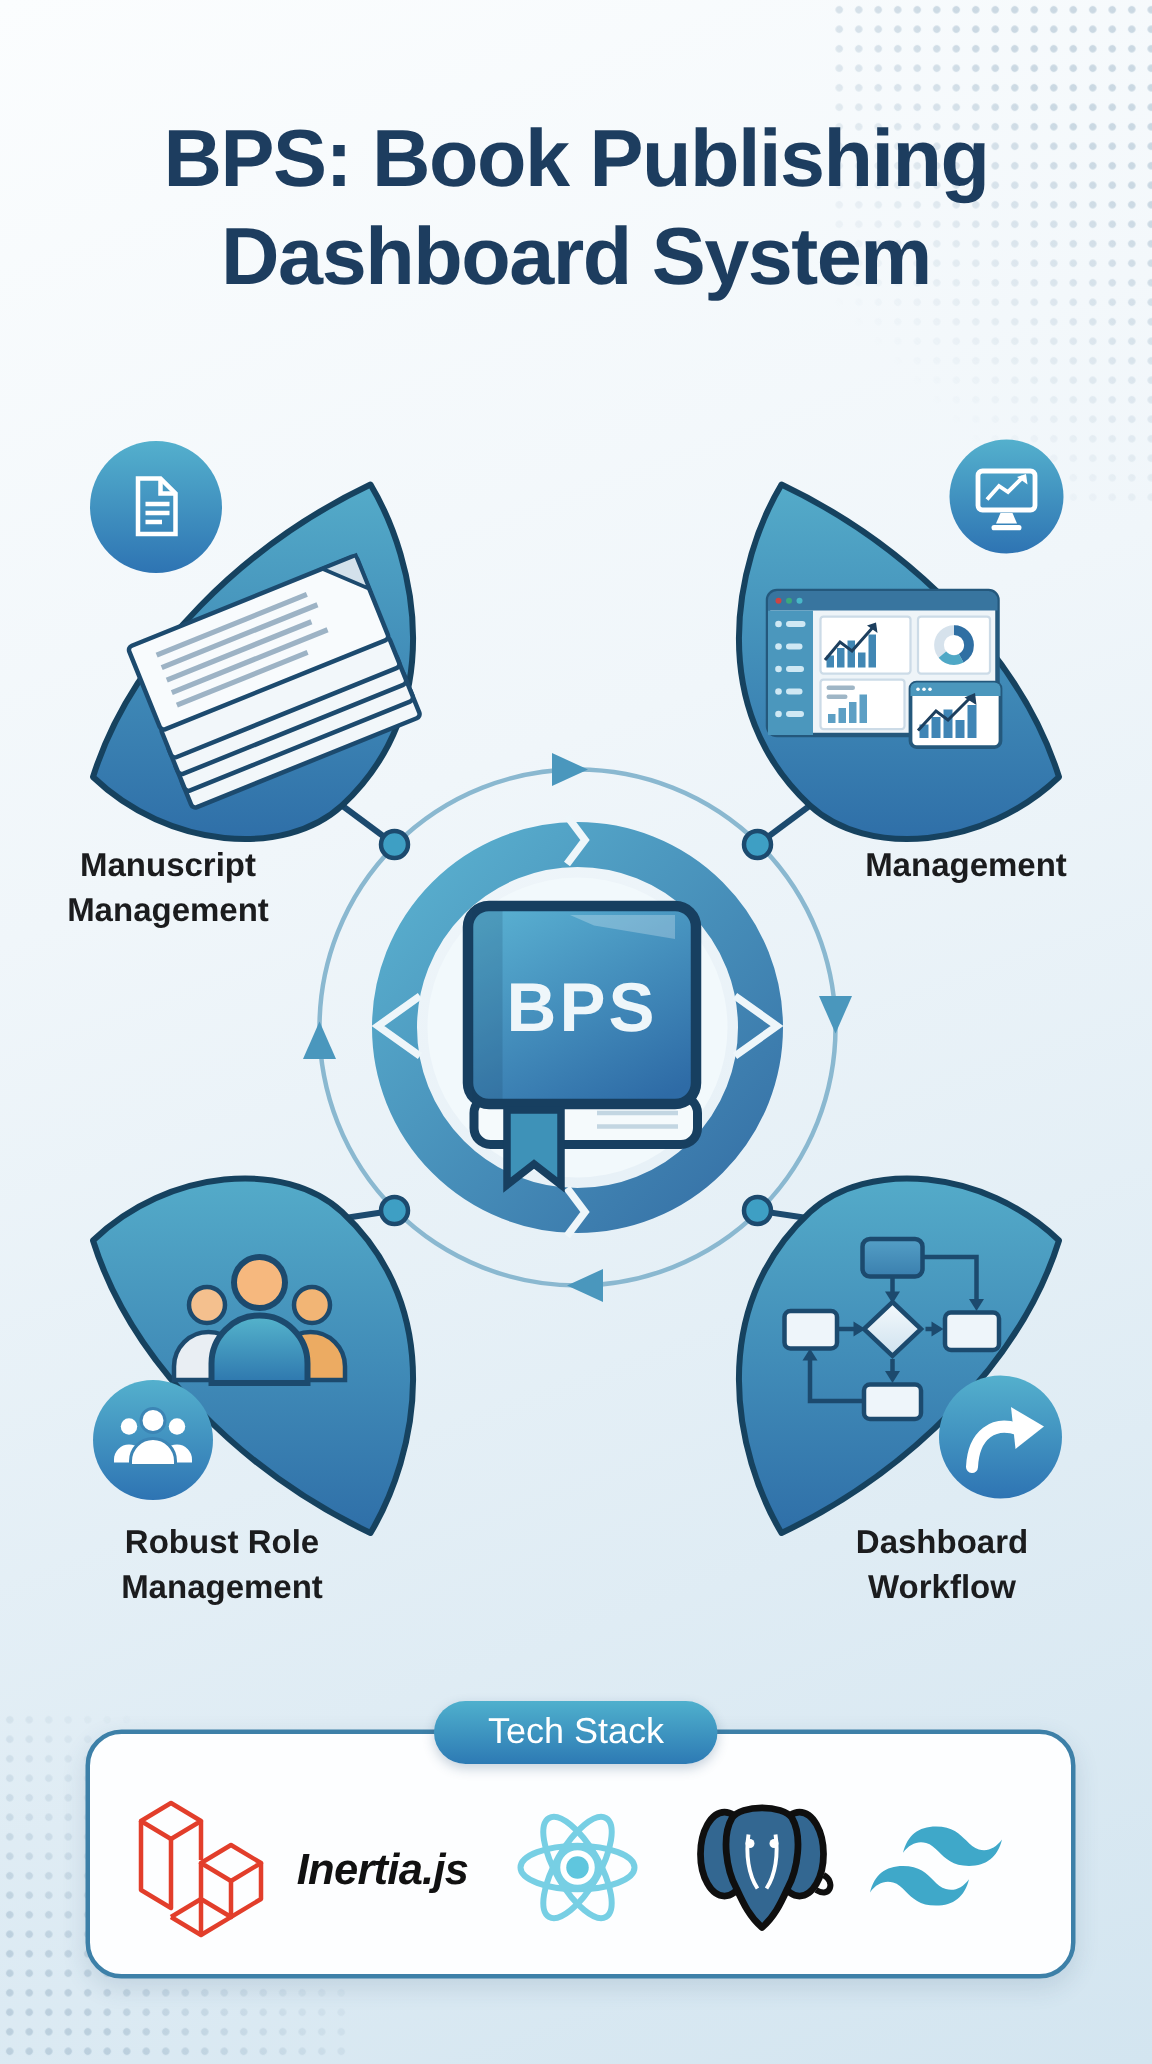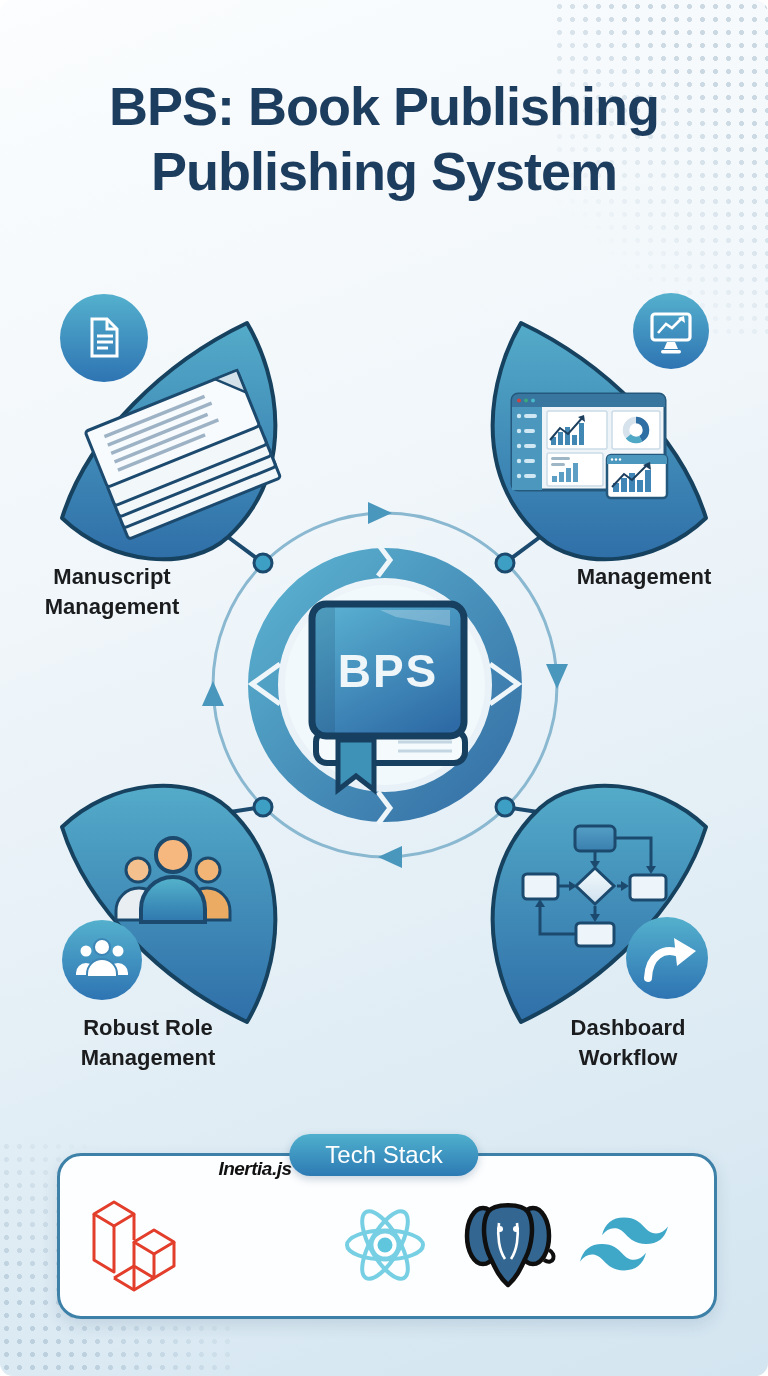--- a/index.html
+++ b/index.html
@@ -1,20 +1,19 @@
 <!DOCTYPE html>
 <html><head>
 <meta charset="utf-8">
 <style>
   html,body{margin:0;padding:0;}
   .page{
     position:relative; width:768px; height:1376px; overflow:hidden;
     background:linear-gradient(160deg,#fbfdfe 0%,#f0f6fa 38%,#d3e5f0 100%);
     font-family:"Liberation Sans",sans-serif;
-    border-radius:13px;
   }
   .dots{
     position:absolute;
     background-image:radial-gradient(rgba(150,176,196,.45) 2.2px, rgba(0,0,0,0) 2.7px);
     background-size:13px 13px;
     pointer-events:none;
   }
   .dots-tr{ right:0; top:0; width:215px; height:340px;
     -webkit-mask-image:linear-gradient(225deg,#000 25%,transparent 75%);
     mask-image:linear-gradient(225deg,#000 25%,transparent 75%);
@@ -44,37 +43,37 @@
   }
   .tech-pill{
     position:absolute; left:50%; top:1134px; transform:translateX(-50%);
     background:linear-gradient(180deg,#4fb0cd,#2d7ab4);
     color:#ffffff; font-size:24px; font-weight:400;
     padding:7px 36px; border-radius:999px;
     box-shadow:0 3px 8px rgba(30,70,110,.25);
   }
   .logo{ position:absolute; }
   .inertia-text{
-    position:absolute; left:180px; top:1158px; width:150px;
-    font-size:19px; font-weight:800; font-style:italic; color:#111;
+    position:absolute; left:180px; top:1231px; width:150px;
+    font-size:29px; font-weight:800; font-style:italic; color:#111;
     text-align:center; letter-spacing:-0.5px;
   }
   svg text{ font-family:"Liberation Sans",sans-serif; }
 </style>
 </head>
 <body>
 
 <div class="page">
 
   <div class="dots dots-tr"></div>
   <div class="dots dots-bl"></div>
 
   <div class="title">
     <div>BPS: Book Publishing</div>
-    <div>Publishing System</div>
+    <div>Dashboard System</div>
   </div>
 
   <svg class="diagram-svg" width="768" height="1376" viewBox="0 0 768 1376">
     <defs>
       <linearGradient id="wedgeGrad" x1="0" y1="0" x2="0" y2="1">
         <stop offset="0" stop-color="#54abc9"></stop>
           <stop offset="1" stop-color="#2f6fa8"></stop>
       </linearGradient>
       <linearGradient id="ringGrad" x1="0" y1="0" x2="1" y2="1">
         <stop offset="0" stop-color="#5bb2d0"></stop>

